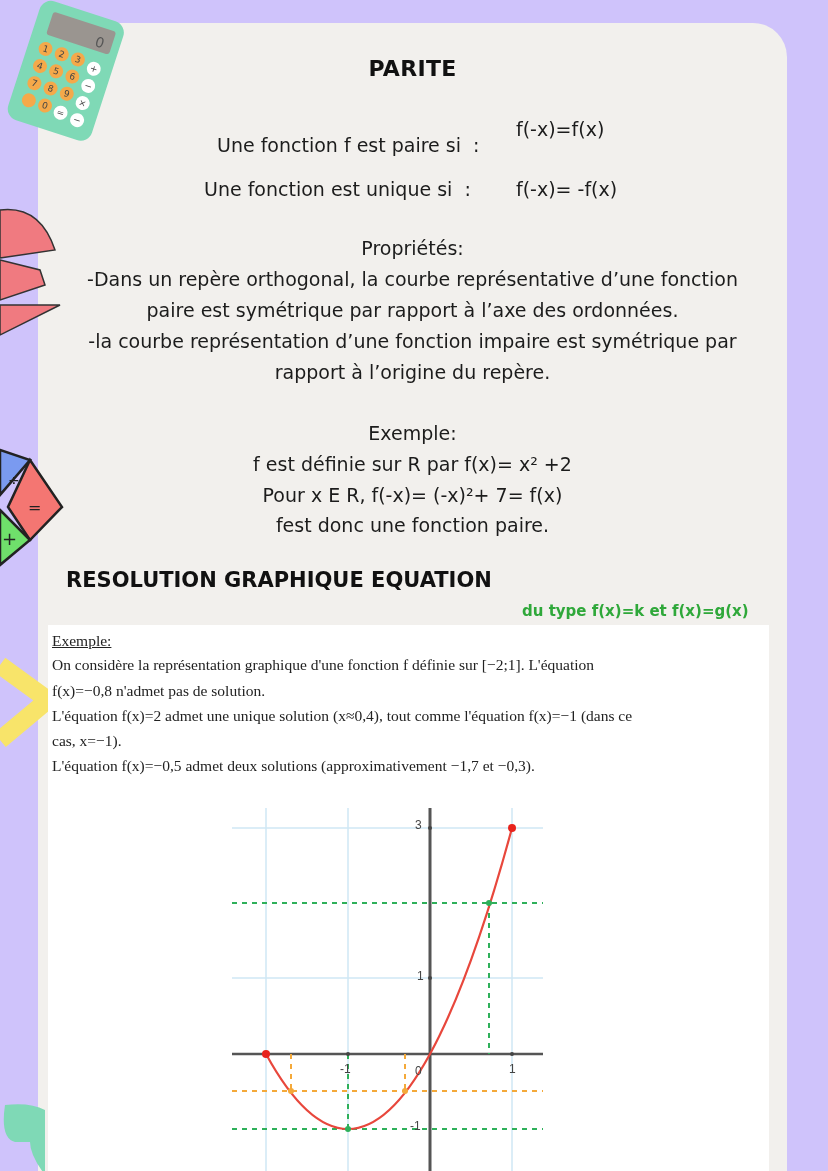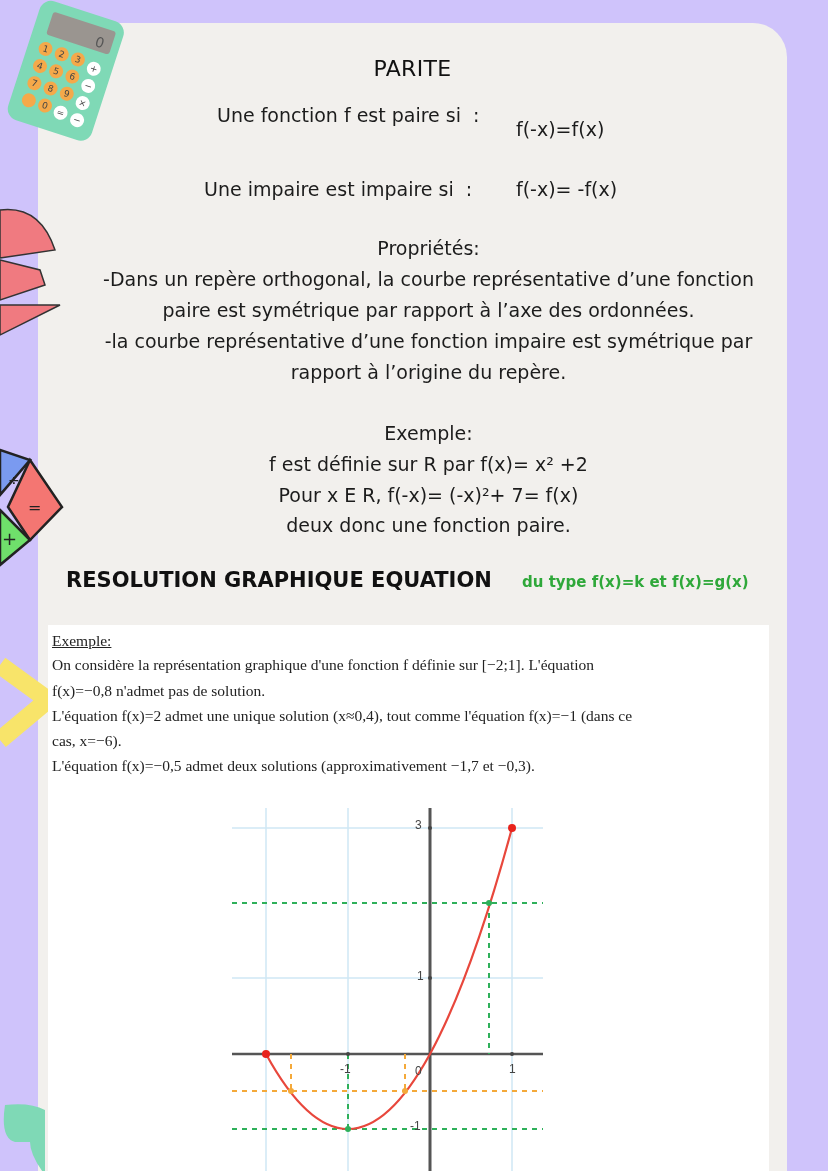--- a/index.html
+++ b/index.html
@@ -7,32 +7,32 @@
       width: 828px; height: 1171px; overflow: hidden; position: relative;
       background: #cfc3fb;
       font-family: "DejaVu Sans", sans-serif;
     }
     .card {
       position: absolute; left: 38px; top: 23px; width: 749px; height: 1160px;
       background: #f2f0ed; border-radius: 34px 34px 0 0;
     }
     .title {
       position: absolute; left: 38px; width: 749px; top: 56px; text-align: center;
-      font-weight: normal; font-size: 22px; color: #111; letter-spacing: 0.3px;
+      font-weight: bold; font-size: 22px; color: #111; letter-spacing: 0.3px;
     }
     .center-line {
-      position: absolute; left: 54px; width: 749px; text-align: center;
+      position: absolute; left: 38px; width: 749px; text-align: center;
       font-size: 19px; color: #1c1c1c;
     }
     .def-line { position: absolute; font-size: 19px; color: #1c1c1c; white-space: pre; }
     .section2-title {
       position: absolute; left: 66px; top: 568px; font-weight: bold; font-size: 21px; color: #111;
     }
     .section2-sub {
-      position: absolute; left: 522px; top: 573px; font-weight: bold; font-size: 15px; color: #2fa83a;
+      position: absolute; left: 522px; top: 602px; font-weight: bold; font-size: 15px; color: #2fa83a;
     }
     .panel {
       position: absolute; left: 48px; top: 625px; width: 721px; height: 546px; background: #fff;
     }
     .ptext {
       position: absolute; left: 52px; font-family: "Liberation Serif", serif; font-size: 15.5px; color: #222;
       white-space: nowrap;
     }
     .u { text-decoration: underline; }
     svg.graph { position: absolute; left: 0; top: 0; }
@@ -108,45 +108,45 @@
 <svg class="deco" style="left:0;top:655" width="50" height="95" viewBox="0 0 50 95">
   <path d="M0 10 L48 45 L0 85" fill="none" stroke="#f8e46a" stroke-width="18"></path>
 </svg>
 
 <svg class="deco" style="left:0;top:1100" width="50" height="75" viewBox="0 0 50 75">
   <path d="M5 5 Q30 2 45 10 L45 75 Q30 55 30 42 L15 42 Q0 38 5 5 Z" fill="#7fd9b6"></path>
 </svg>
 
 <div class="title">PARITE</div>
 
-<div class="def-line" style="left:217px;top:104px">Une fonction f est paire si  :</div>
+<div class="def-line" style="left:217px;top:134px">Une fonction f est paire si  :</div>
 <div class="def-line" style="left:516px;top:118px">f(-x)=f(x)</div>
-<div class="def-line" style="left:204px;top:178px">Une impaire est impaire si  :</div>
+<div class="def-line" style="left:204px;top:178px">Une fonction est unique si  :</div>
 <div class="def-line" style="left:516px;top:178px">f(-x)= -f(x)</div>
 
 <div class="center-line" style="top:237px">Propriétés:</div>
 <div class="center-line" style="top:268px">-Dans un repère orthogonal, la courbe représentative d’une fonction</div>
 <div class="center-line" style="top:299px">paire est symétrique par rapport à l’axe des ordonnées.</div>
-<div class="center-line" style="top:330px">-la courbe représentative d’une fonction impaire est symétrique par</div>
+<div class="center-line" style="top:330px">-la courbe représentation d’une fonction impaire est symétrique par</div>
 <div class="center-line" style="top:361px">rapport à l’origine du repère.</div>
 
 <div class="center-line" style="top:422px">Exemple:</div>
 <div class="center-line" style="top:453px">f est définie sur R par f(x)= x² +2</div>
 <div class="center-line" style="top:484px">Pour x E R, f(-x)= (-x)²+ 7= f(x)</div>
-<div class="center-line" style="top:514px">deux donc une fonction paire.</div>
+<div class="center-line" style="top:514px">fest donc une fonction paire.</div>
 
 <div class="section2-title">RESOLUTION GRAPHIQUE EQUATION</div>
 <div class="section2-sub">du type f(x)=k et f(x)=g(x)</div>
 
 <div class="panel"></div>
 <div class="ptext u" style="top:632px">Exemple:</div>
 <div class="ptext" style="top:656px">On considère la représentation graphique d'une fonction f définie sur [−2;1]. L'équation</div>
 <div class="ptext" style="top:682px">f(x)=−0,8 n'admet pas de solution.</div>
 <div class="ptext" style="top:707px">L'équation f(x)=2 admet une unique solution (x≈0,4), tout comme l'équation f(x)=−1 (dans ce</div>
-<div class="ptext" style="top:732px">cas, x=−6).</div>
+<div class="ptext" style="top:732px">cas, x=−1).</div>
 <div class="ptext" style="top:757px">L'équation f(x)=−0,5 admet deux solutions (approximativement −1,7 et −0,3).</div>
 
 <svg class="graph" width="828" height="1171">
   <g stroke="#cfe7f5" stroke-width="1.5">
     <line x1="266" y1="808" x2="266" y2="1171"></line>
     <line x1="348" y1="808" x2="348" y2="1171"></line>
     <line x1="512" y1="808" x2="512" y2="1171"></line>
     <line x1="232" y1="828" x2="543" y2="828"></line>
     <line x1="232" y1="978" x2="543" y2="978"></line>
   </g>

